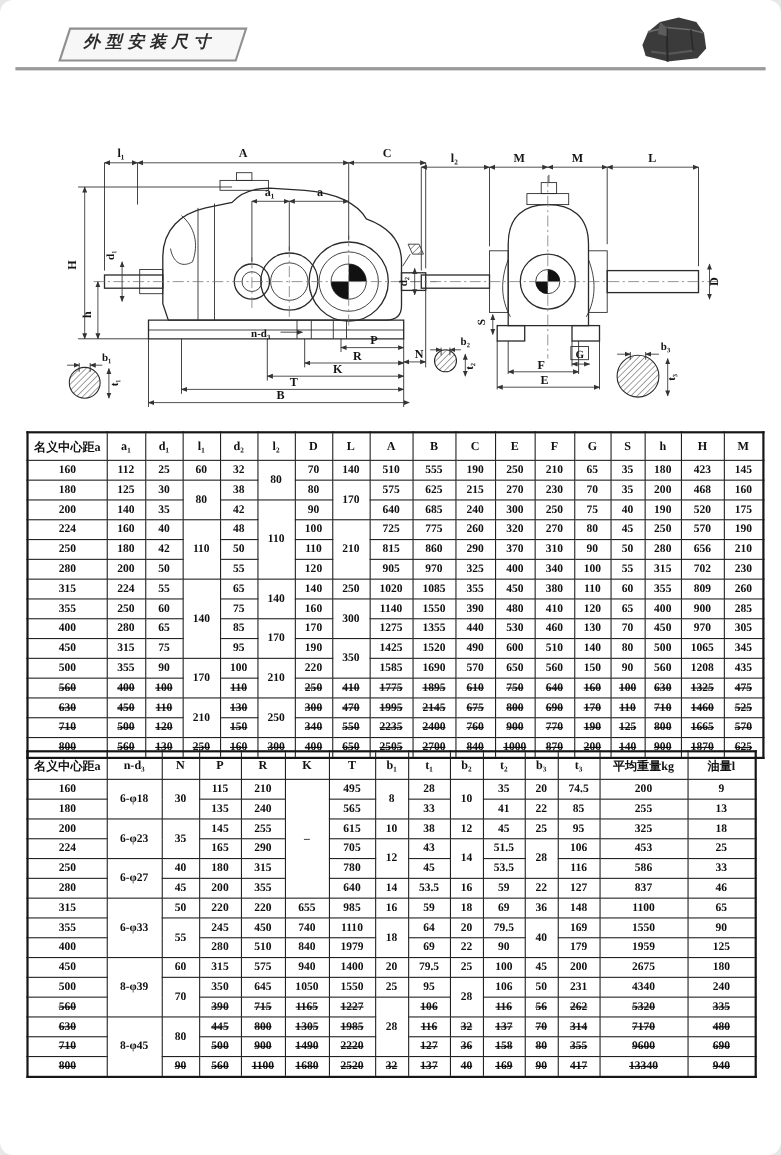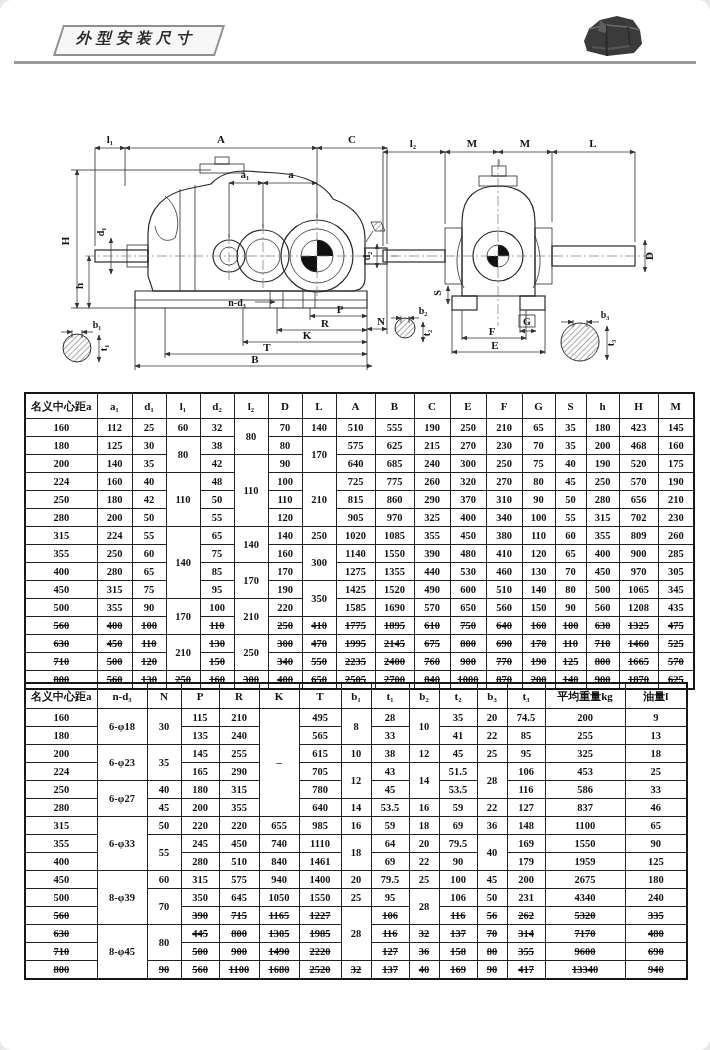--- a/index.html
+++ b/index.html
@@ -724,21 +724,21 @@
             <td rowspan="2">40</td>
             <td>169</td>
             <td>1550</td>
             <td>90</td>
           </tr>
           <tr>
             <td>400</td>
             <td>280</td>
             <td>510</td>
             <td>840</td>
-            <td>1461</td>
+            <td>1979</td>
             <td>69</td>
             <td>22</td>
             <td>90</td>
             <td>179</td>
             <td>1959</td>
             <td>125</td>
           </tr>
           <tr>
             <td>450</td>
             <td rowspan="3">8-φ39</td>

